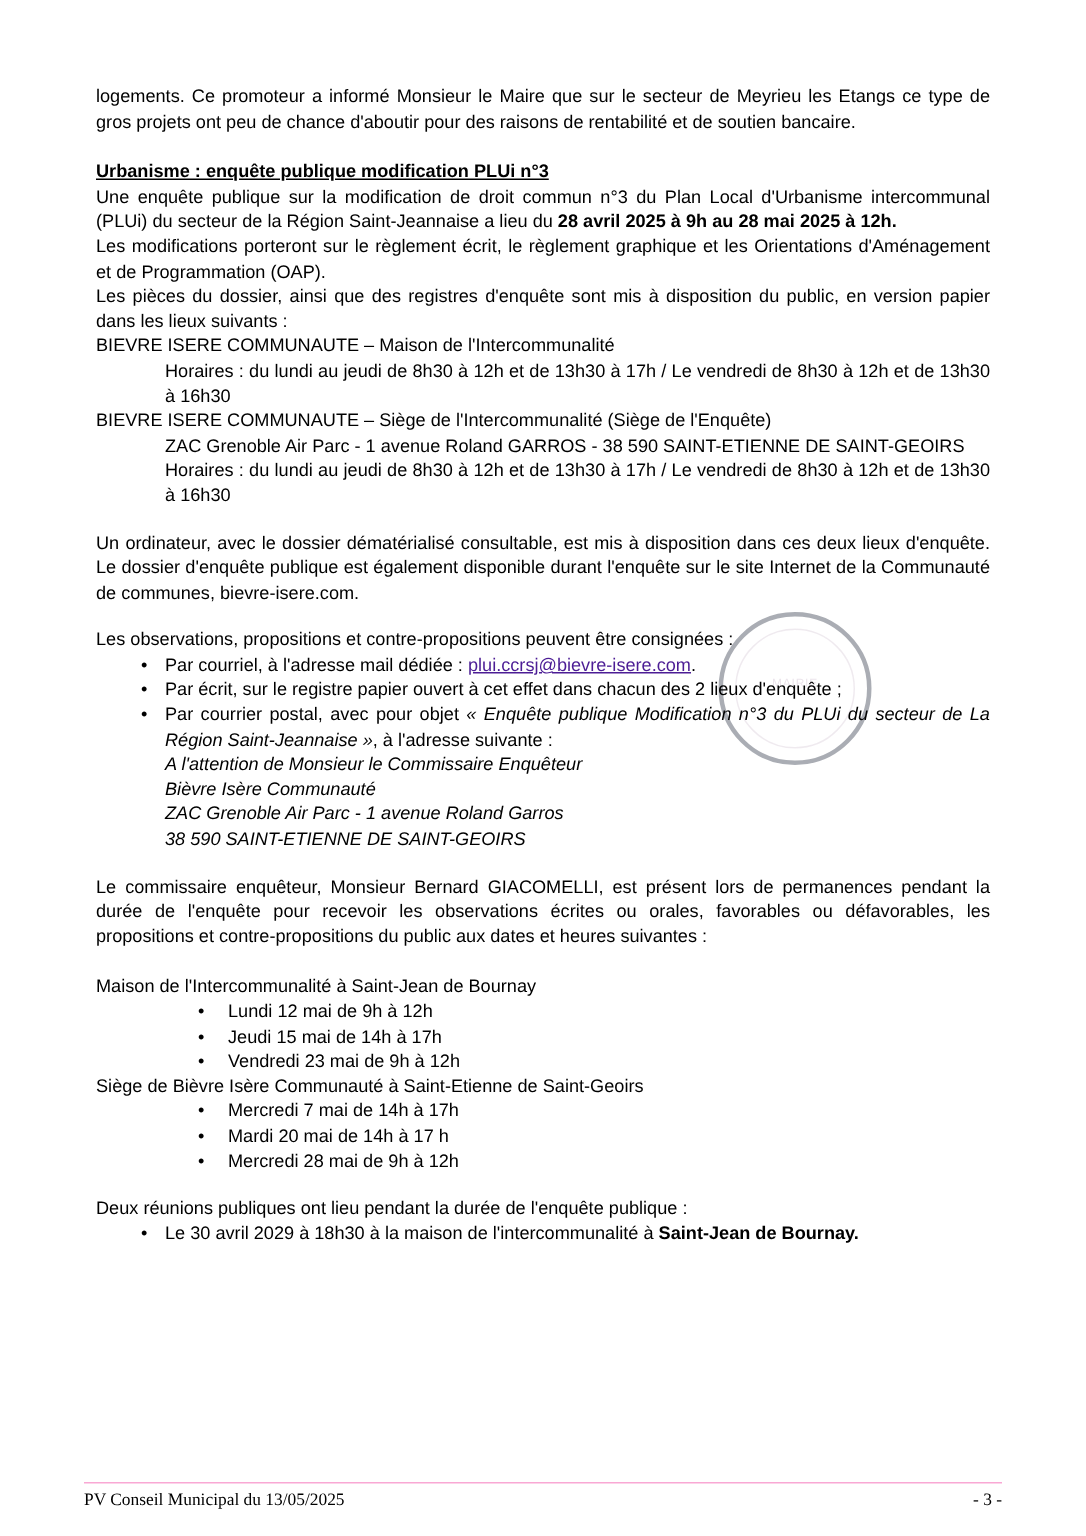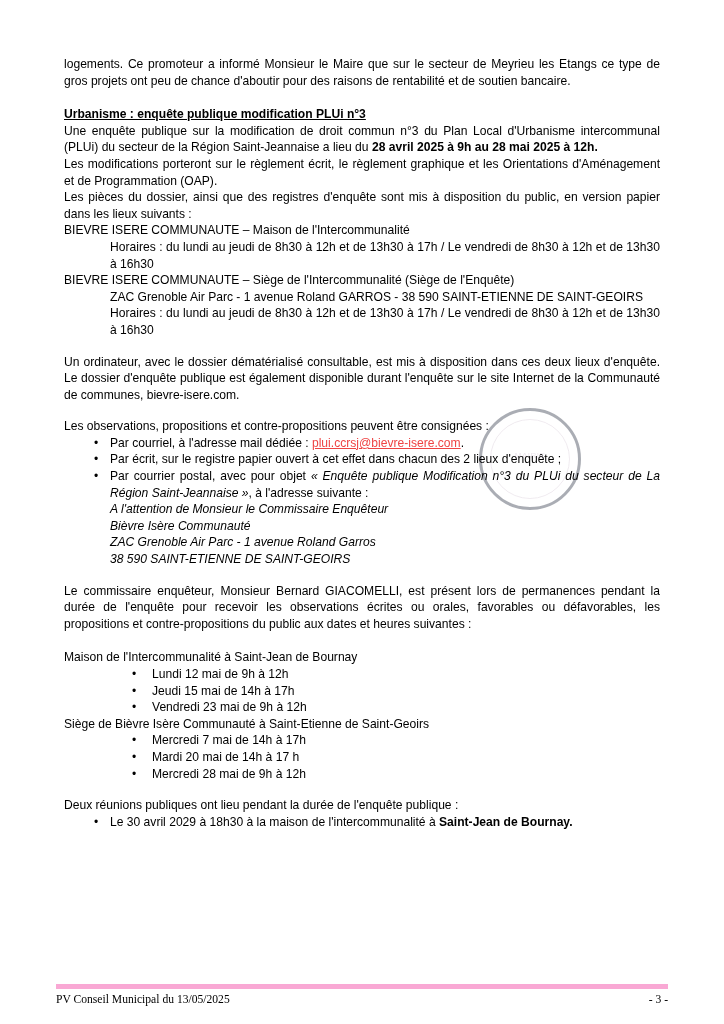--- a/index.html
+++ b/index.html
@@ -50,21 +50,21 @@
     line-height: 16.6px;
     font-weight: normal;
   }
   .indent1 {
     margin-left: 46px;
     font-size: 12.1px;
     line-height: 16.6px;
     text-align: justify;
   }
   .link {
-    color: #ef4444;
+    color: #4c1d95;
     text-decoration: underline;
   }
   ul.bullets {
     margin: 0;
     padding: 0 0 0 0;
     list-style: none;
   }
   ul.bullets > li {
     position: relative;
     padding-left: 46px;
@@ -89,21 +89,21 @@
     margin-left: 46px;
     font-size: 12.1px;
     line-height: 16.6px;
     font-style: italic;
   }
   .footer {
     position: absolute;
     left: 56px;
     right: 56px;
     bottom: 18px;
-    border-top: 5px solid #f9a8d4;
+    border-top: 1px solid #f9a8d4;
     padding-top: 4px;
     font-family: "Liberation Serif", serif;
     font-size: 11.6px;
     display: flex;
     justify-content: space-between;
   }
   .stamp {
     position: absolute;
     left: 479px;
     top: 408px;

